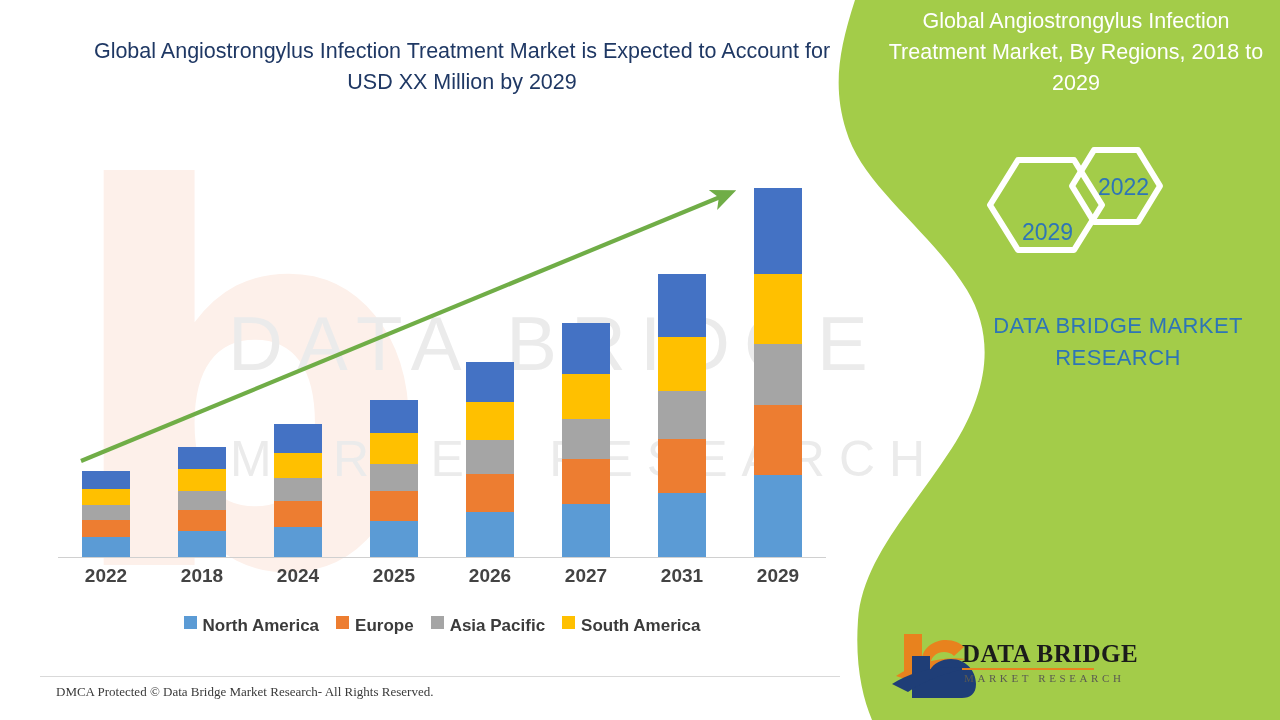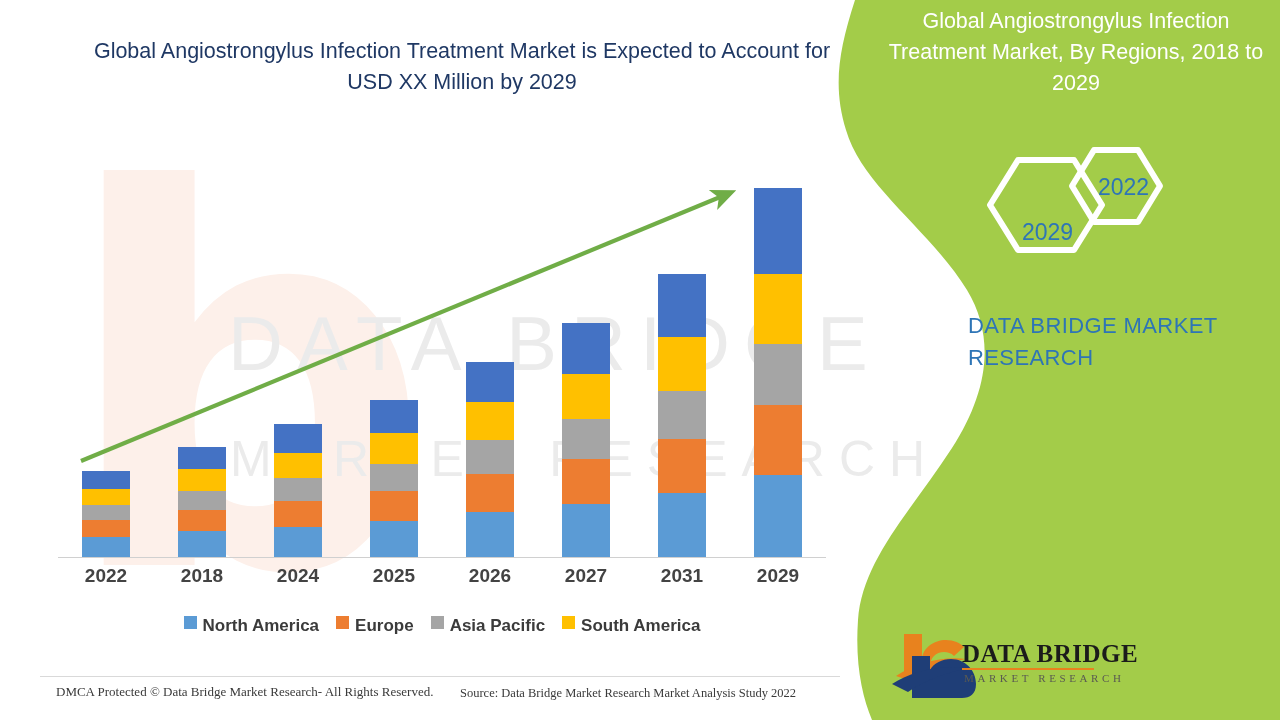--- a/index.html
+++ b/index.html
@@ -174,20 +174,21 @@
     color: #2e75b6;
     font-family: "Liberation Sans", sans-serif;
   }
   .hex-2022 { left: 1098px; top: 174px; }
   .hex-2029 { left: 1022px; top: 219px; }
 
   .brand-text {
     position: absolute;
     left: 968px; top: 310px;
     width: 300px;
+    text-align: center;
     font-size: 22px;
     line-height: 32px;
     color: #2e75b6;
     letter-spacing: 0.4px;
     font-family: "Liberation Sans", sans-serif;
   }
 
   
   .logo { position: absolute; left: 884px; top: 626px; width: 240px; height: 72px; }
   .logo-name {
@@ -339,21 +340,20 @@
         <span class="legend-label">Asia Pacific</span>
       </div>
       <div class="legend-item">
         <span class="legend-swatch" style="background: rgb(255, 192, 0);"></span>
         <span class="legend-label">South America</span>
       </div>
     </div>
 
   <div class="footer-rule"></div>
   <div class="footer-left">DMCA Protected © Data Bridge Market Research- All Rights Reserved.</div>
-  <div class="footer-right">Source: Data Bridge Market Research Market Analysis Study 2022</div>
 
   <svg class="green-svg" viewBox="0 0 1280 720">
     <path d="M 855,0
              C 838,52 833,88 846,130
              C 862,186 930,230 967,290
              C 996,338 988,392 952,448
              C 912,510 862,560 858,620
              C 855,664 862,696 872,720
              L 1280,720 L 1280,0 Z" fill="#A3CC49"></path>
   </svg>

